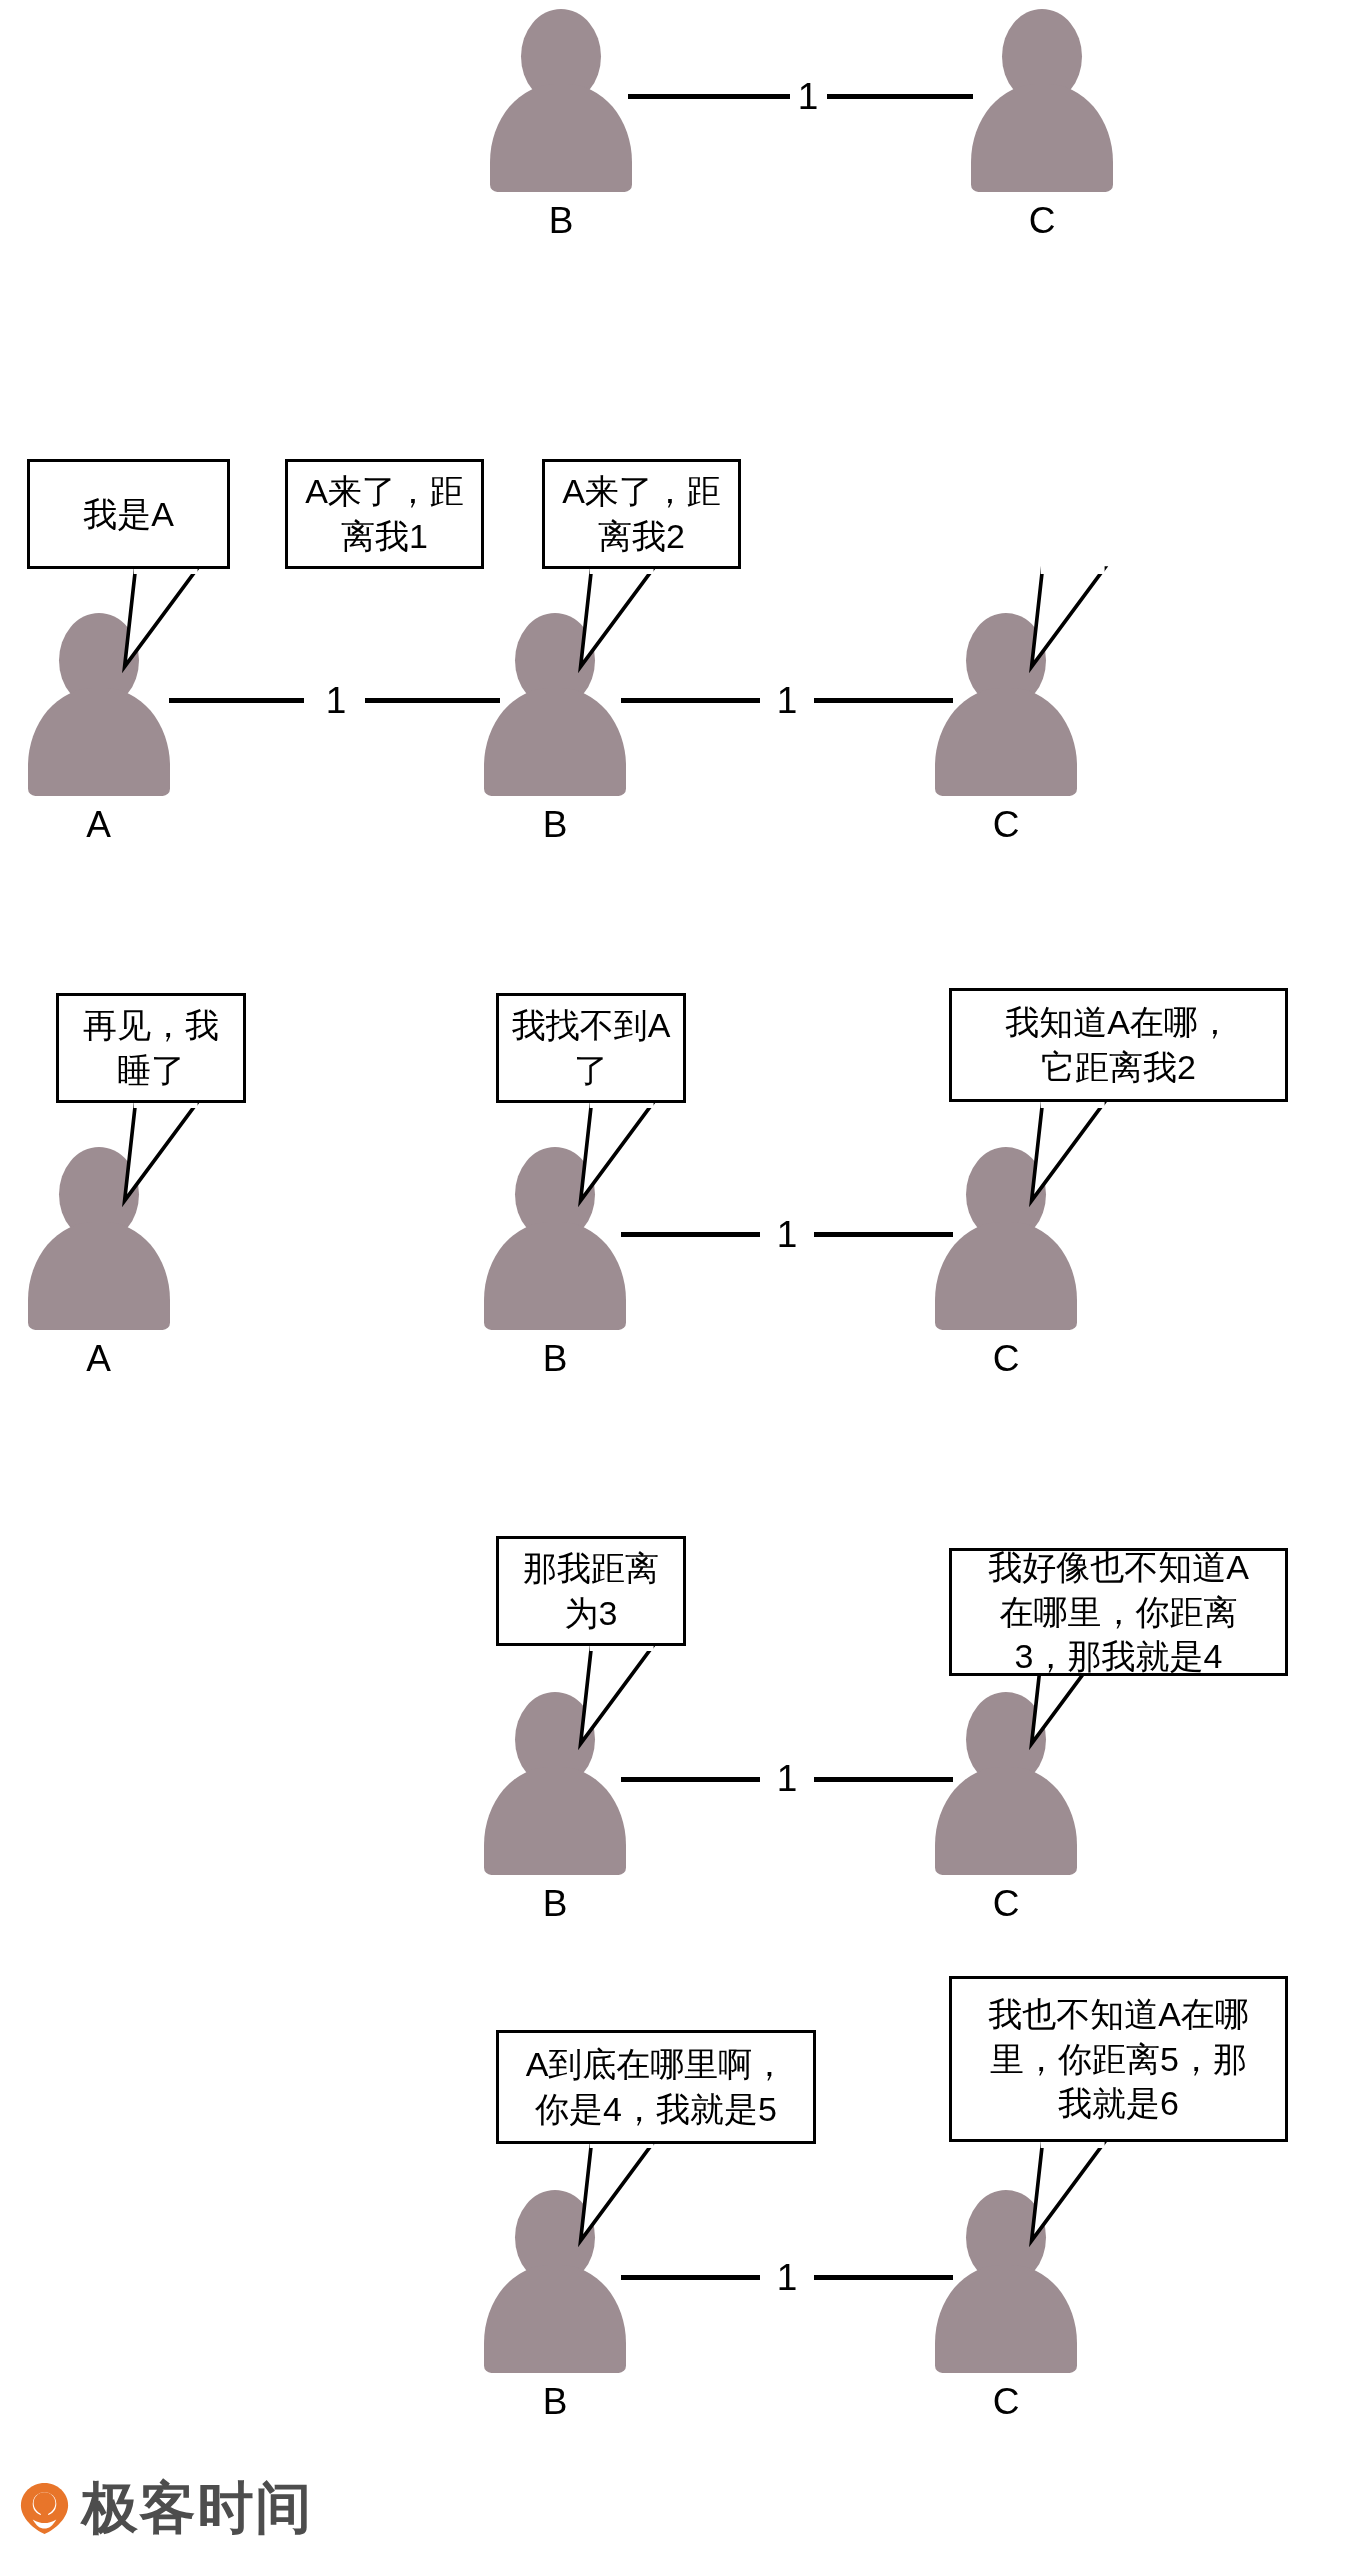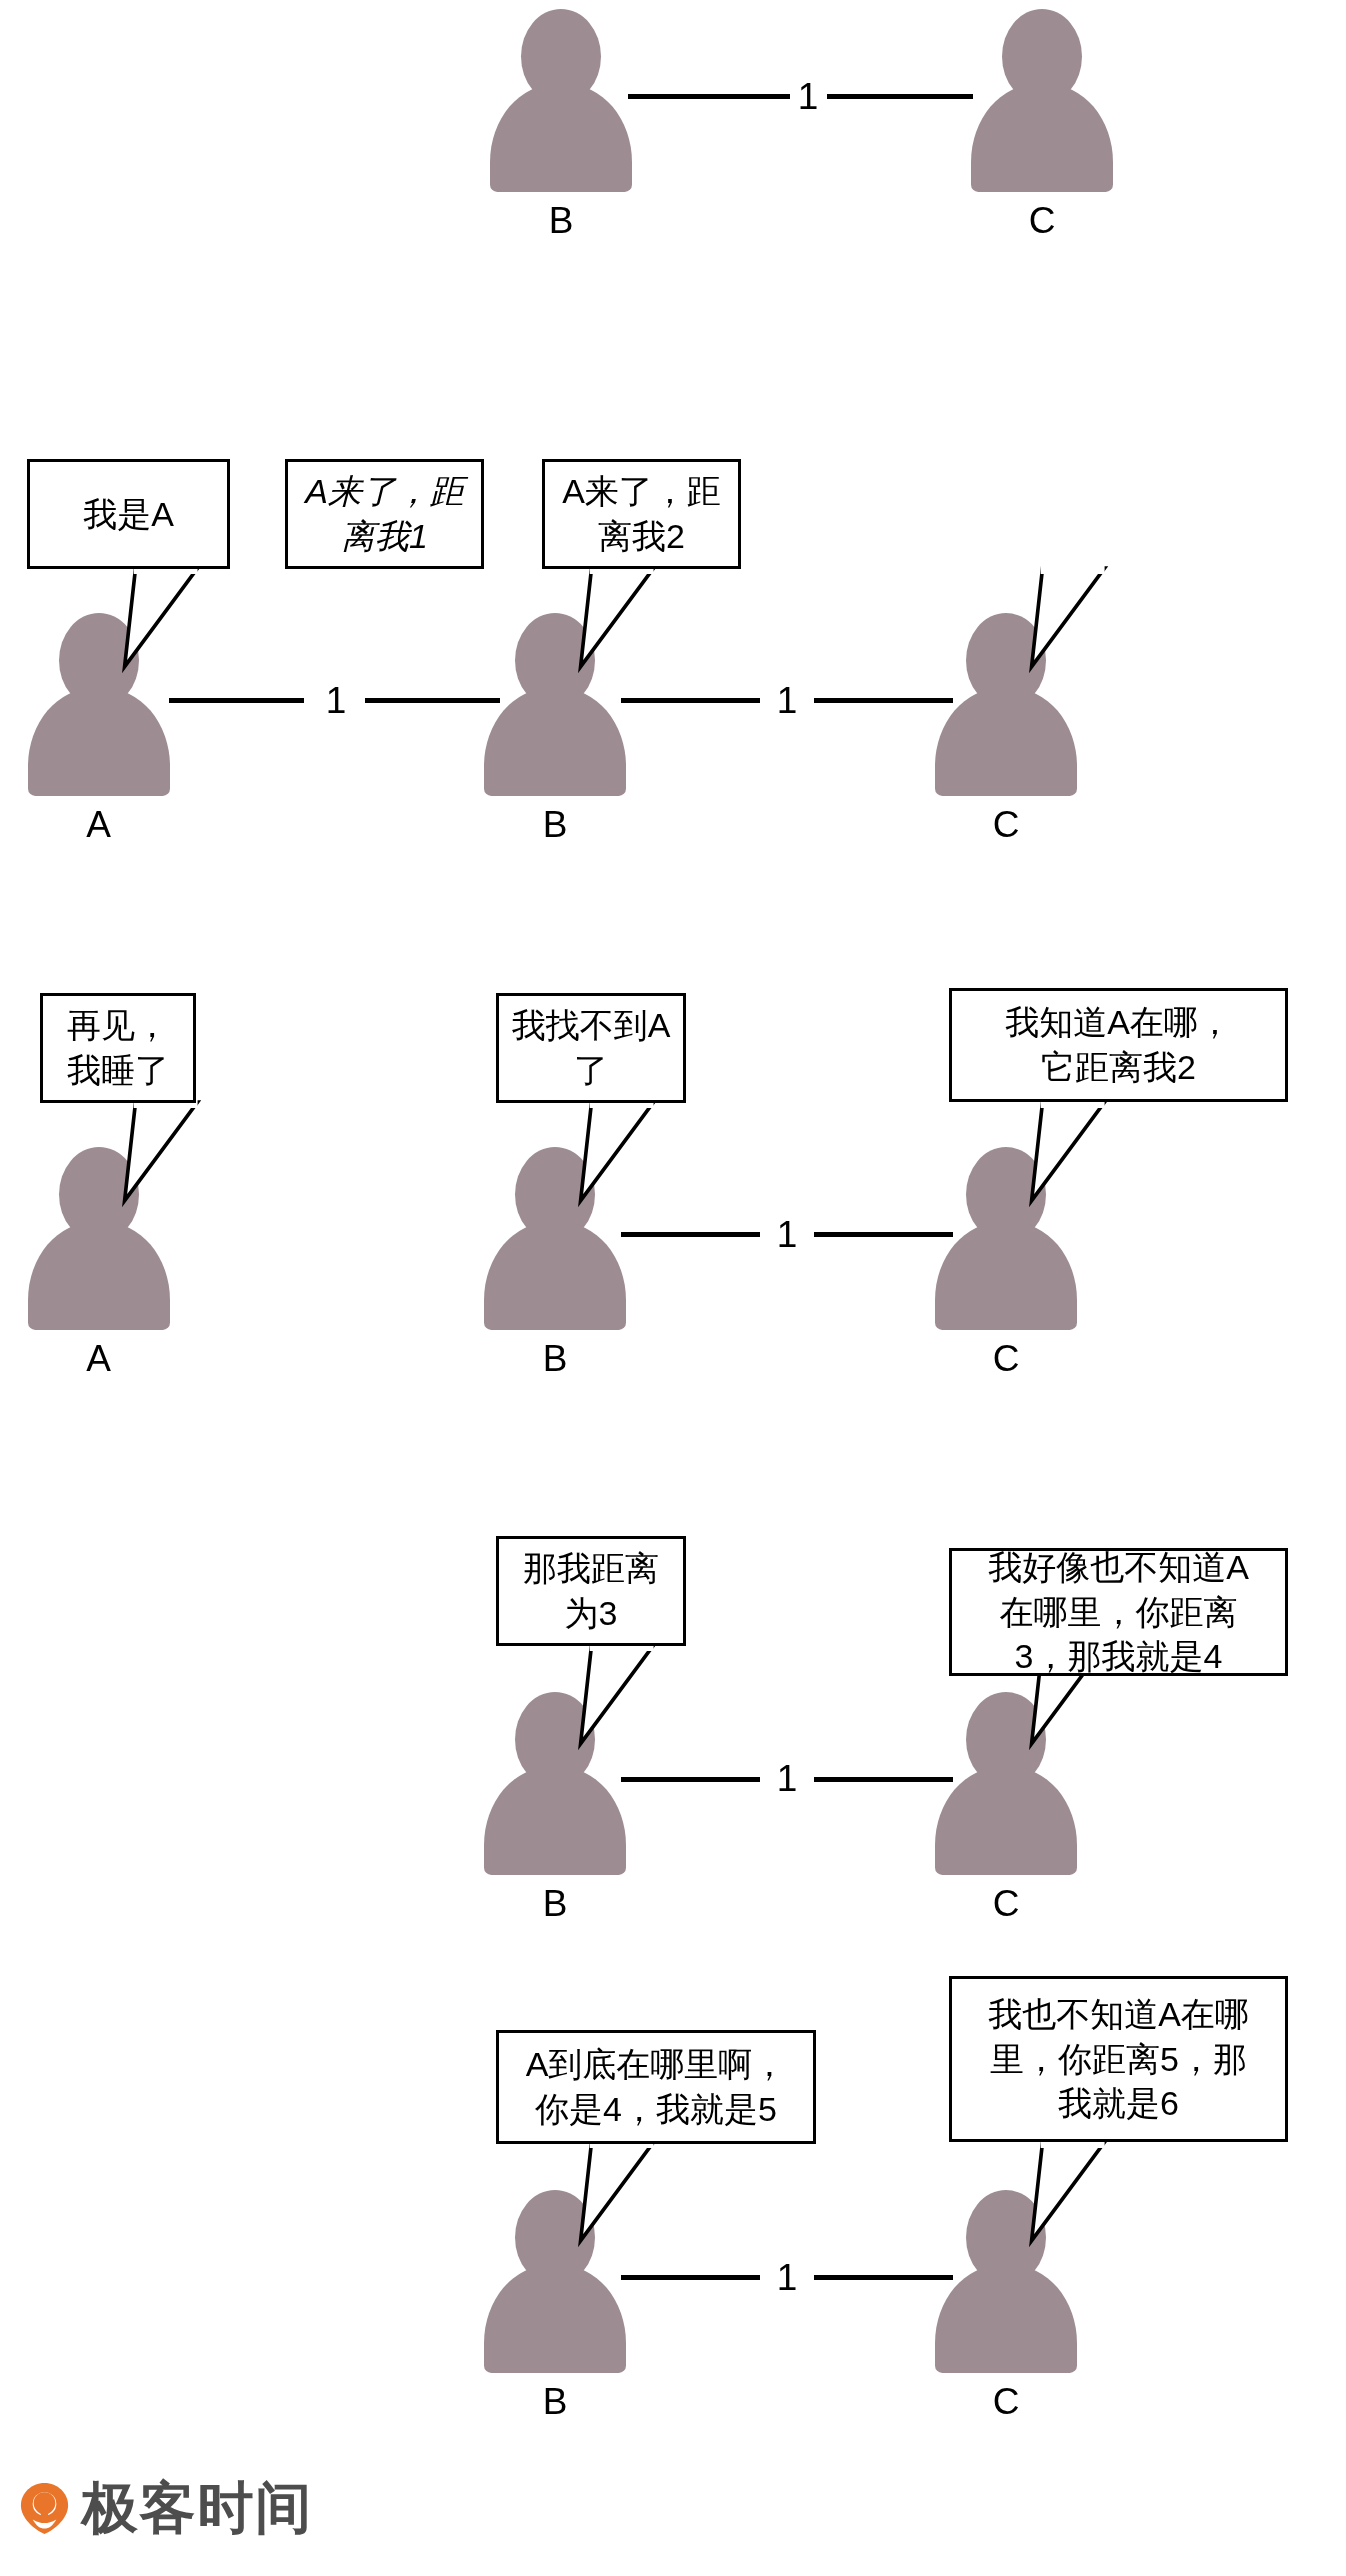--- a/index.html
+++ b/index.html
@@ -173,21 +173,21 @@
       <line x1="26" y1="4" x2="96" y2="4" stroke="#ffffff" stroke-width="9"></line>
     </svg>
     <svg class="tail" style="left:1017px; top:566px;" width="146" height="110" viewBox="0 0 160 120">
       <polygon points="28,2 96,2 16,110" fill="#ffffff" stroke="#000000" stroke-width="4"></polygon>
       <line x1="26" y1="4" x2="96" y2="4" stroke="#ffffff" stroke-width="9"></line>
     </svg>
 
     <div class="bubble" style="left:27px; top:459px; width:203px; height:110px;">
       <span class="btext">我是A</span>
     </div>
-    <div class="bubble" style="left:285px; top:459px; width:199px; height:110px;font-style:italic;">
+    <div class="bubble" style="left:285px; top:459px; width:199px; height:110px;">
       <span class="btext">A来了，距离我1</span>
     </div>
     <div class="bubble" style="left:542px; top:459px; width:199px; height:110px;">
       <span class="btext">A来了，距离我2</span>
     </div>
   </div>
 
   <div>
     <div class="edge-line" style="left:621px; top:1232px; width:139px;"></div>
     <div class="edge-line" style="left:814px; top:1232px; width:139px;"></div>
@@ -215,21 +215,21 @@
     </svg>
     <svg class="tail" style="left:566px; top:1100px;" width="146" height="110" viewBox="0 0 160 120">
       <polygon points="28,2 96,2 16,110" fill="#ffffff" stroke="#000000" stroke-width="4"></polygon>
       <line x1="26" y1="4" x2="96" y2="4" stroke="#ffffff" stroke-width="9"></line>
     </svg>
     <svg class="tail" style="left:1017px; top:1100px;" width="146" height="110" viewBox="0 0 160 120">
       <polygon points="28,2 96,2 16,110" fill="#ffffff" stroke="#000000" stroke-width="4"></polygon>
       <line x1="26" y1="4" x2="96" y2="4" stroke="#ffffff" stroke-width="9"></line>
     </svg>
 
-    <div class="bubble" style="left:40px; top:993px; width:156px; height:110px;">
+    <div class="bubble" style="left:56px; top:993px; width:190px; height:110px;">
       <span class="btext">再见，我睡了</span>
     </div>
     <div class="bubble" style="left:496px; top:993px; width:190px; height:110px;">
       <span class="btext">我找不到A了</span>
     </div>
     <div class="bubble" style="left:949px; top:988px; width:339px; height:114px;">
       <span class="btext">我知道A在哪，
 它距离我2</span>
     </div>
   </div>

